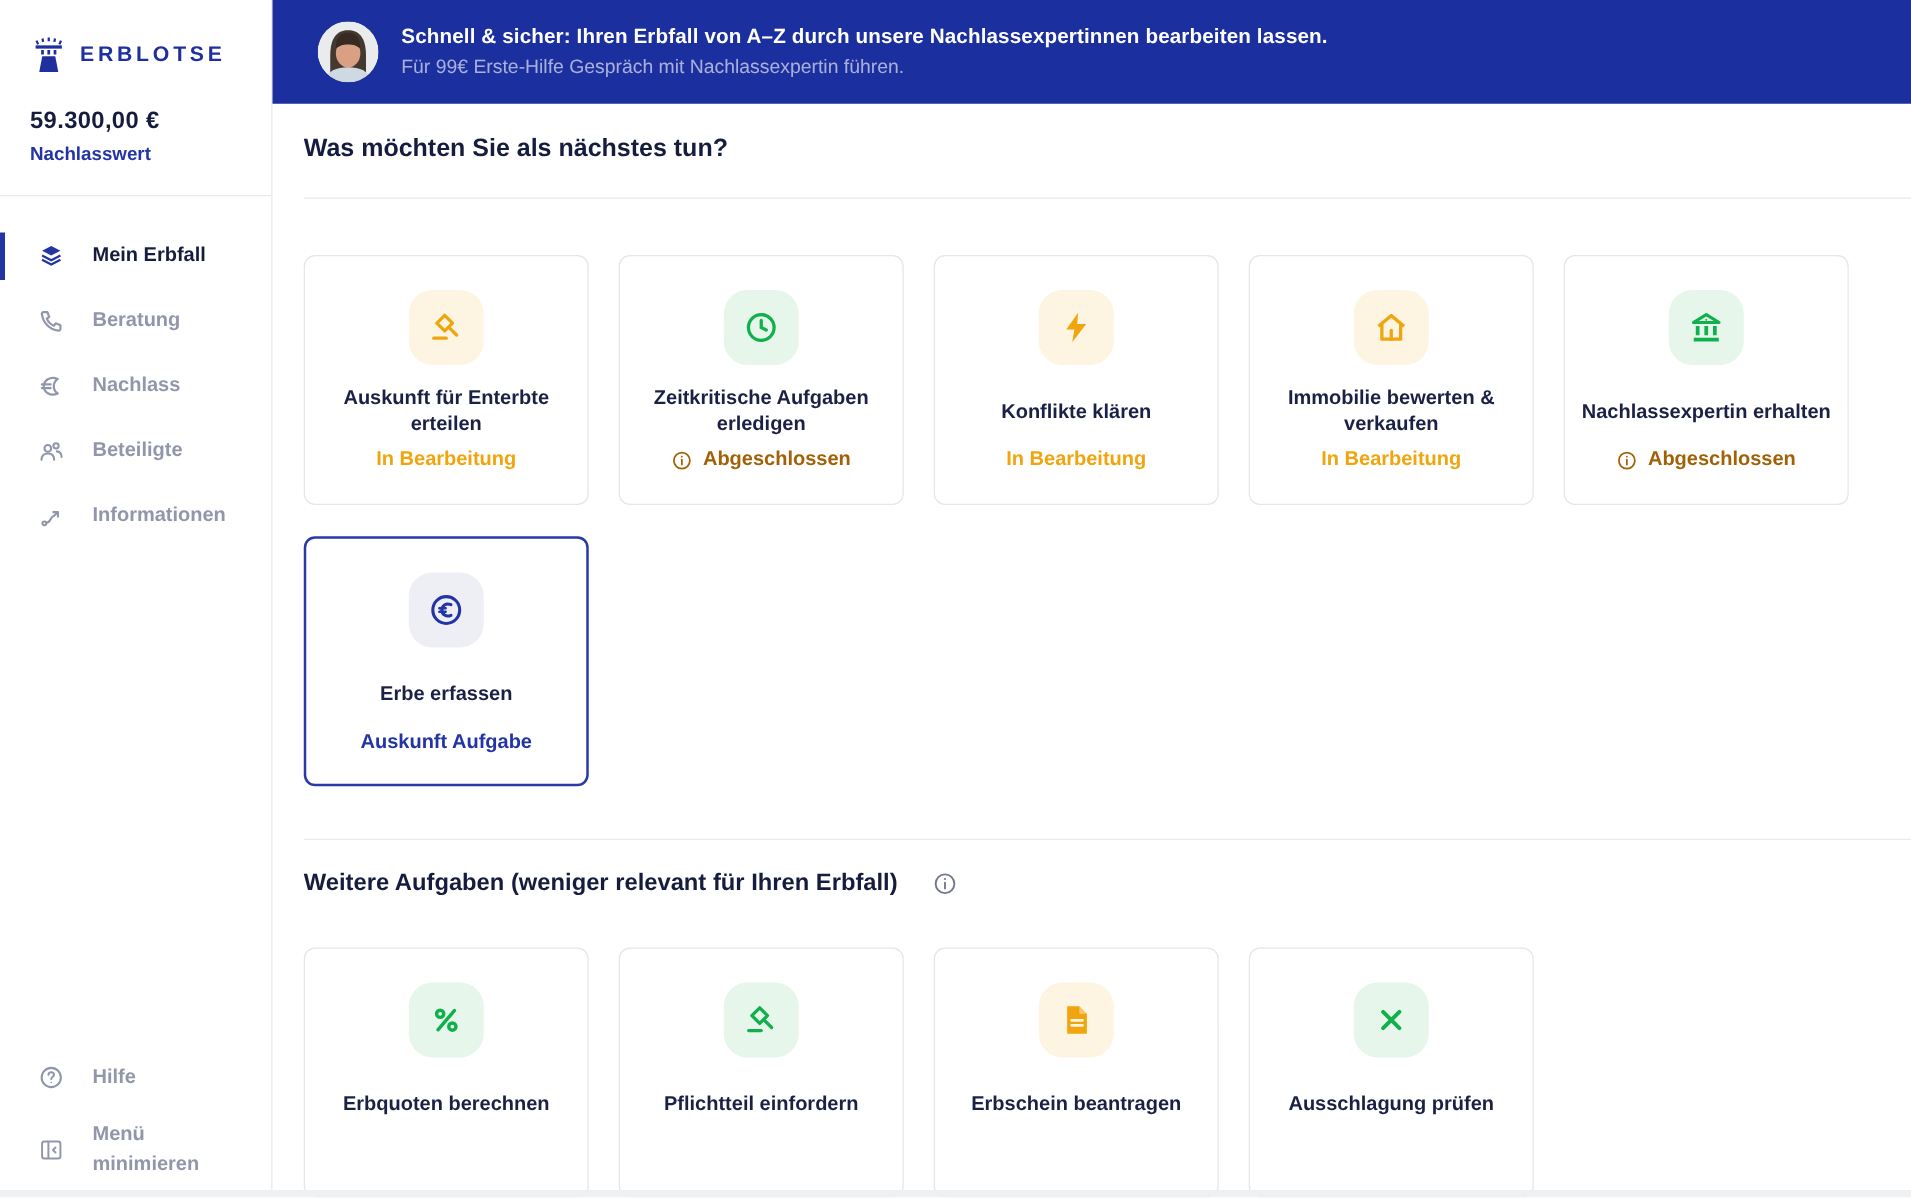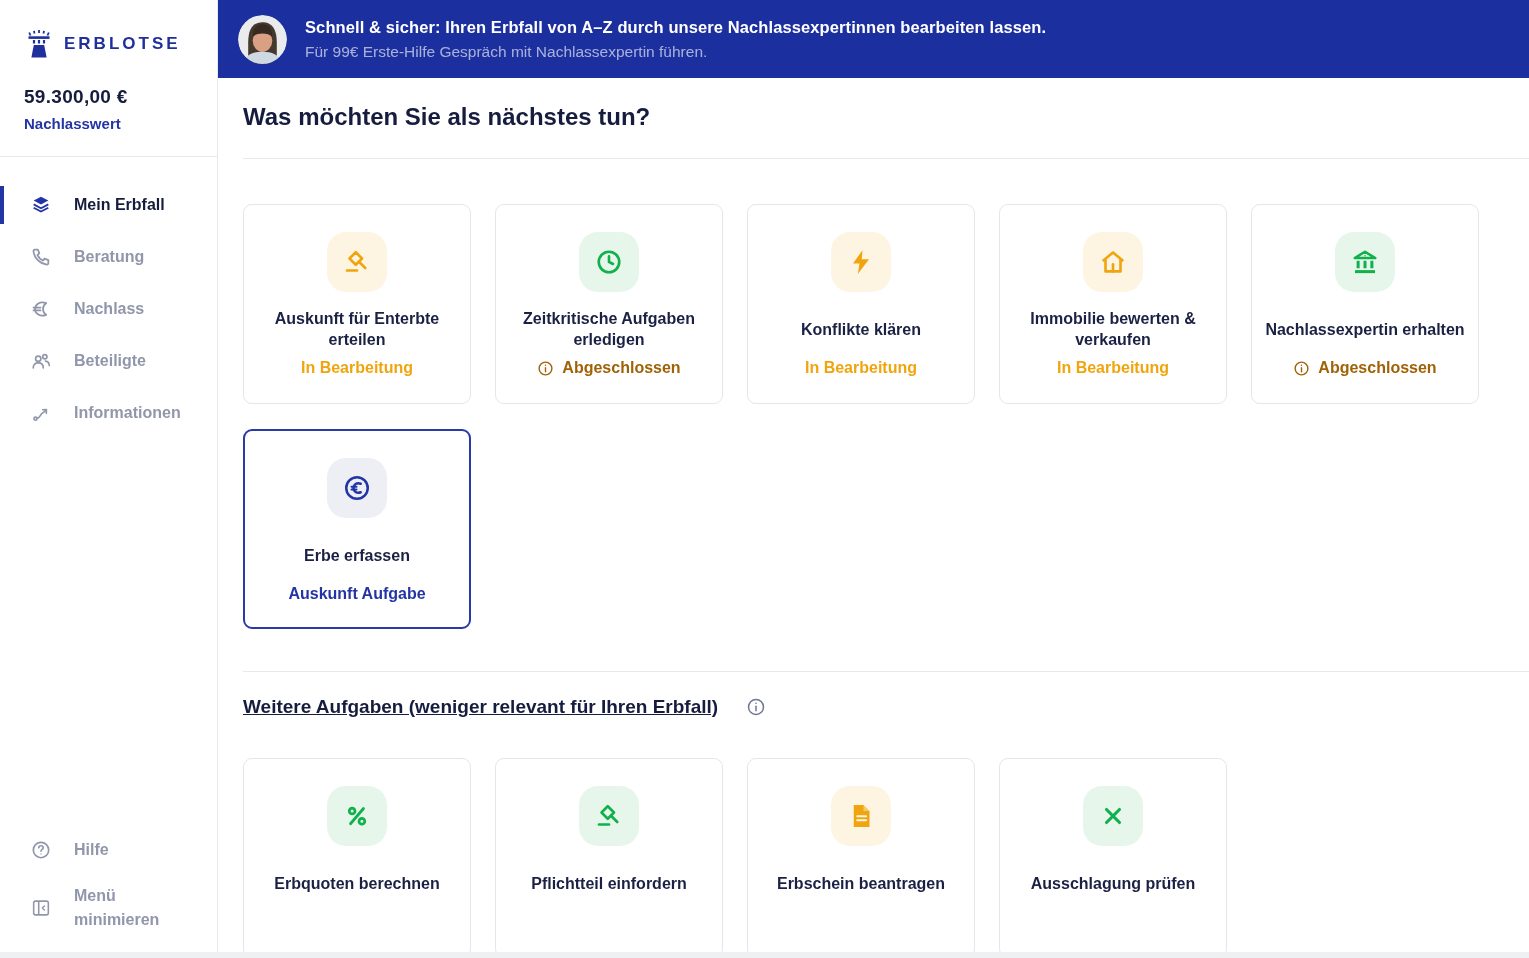--- a/index.html
+++ b/index.html
@@ -15,34 +15,34 @@
   .logo-text { font-size:17px; font-weight:800; letter-spacing:3px; color:#1f2f9e; }
   .estate-value { margin:26px 0 0 24px; font-size:19px; font-weight:700; color:#161c3d; letter-spacing:.3px; }
   .estate-label { margin:7px 0 0 24px; font-size:15px; font-weight:700; color:#2334a5; }
   .side-divider { margin-top:24px; border-bottom:1px solid #e8e9ee; }
   .nav { margin-top:22px; display:flex; flex-direction:column; }
   .nav-item { position:relative; height:52px; display:flex; align-items:center; gap:22px;
               padding-left:30px; cursor:pointer; color:#9196ab; font-size:16px; font-weight:600; }
   .nav-item svg { width:22px; height:22px; flex:0 0 22px; }
   .nav-item.active { color:#161c3d; font-weight:700; }
   .nav-item.active::before { content:""; position:absolute; left:0; top:7px; bottom:7px; width:4px; background:#2334a5; }
-  .side-footer { margin-top:auto; padding-bottom:18px; display:flex; flex-direction:column; }
+  .side-footer { margin-top:auto; padding-bottom:6px; display:flex; flex-direction:column; }
   .side-footer .nav-item { height:52px; }
   .nav-label-2l { line-height:24px; }
 
   
   .main { flex:1; display:flex; flex-direction:column; min-width:0; }
-  .banner { height:93px; background:#1b2f9e; display:flex; align-items:center; padding-left:20px; cursor:pointer; }
+  .banner { height:93px; background:#1b2f9e; display:flex; align-items:center; padding-left:36px; cursor:pointer; }
   .banner-avatar { width:49px; height:49px; border-radius:50%; overflow:hidden; flex:0 0 49px; }
   .banner-text { margin-left:18px; }
   .banner-line1 { color:#fff; font-size:16.5px; font-weight:700; letter-spacing:.1px; }
   .banner-line2 { margin-top:6px; color:rgba(255,255,255,.62); font-size:15.5px; font-weight:500; }
 
   .content { padding-left:25px; flex:1; }
-  .h1 { margin-top:25px; font-size:24px; font-weight:800; color:#161c3d; }
+  .h1 { margin-top:25px; font-size:20px; font-weight:800; color:#161c3d; }
   .rule { margin-top:27px; border-bottom:1px solid #e8e9ee; margin-right:0; }
 
   .grid5 { margin-top:45px; display:grid; grid-template-columns:repeat(5,228px); gap:24px; }
   .grid4 { margin-top:40px; display:grid; grid-template-columns:repeat(4,228px); gap:24px; }
 
   .card { width:228px; height:200px; background:#fff; border:1px solid #e4e6eb; border-radius:9px;
           display:flex; flex-direction:column; align-items:center; padding:27px 12px 0; cursor:pointer; }
   .card.selected { border:2px solid #2a3aa5; }
   .iconbox { width:60px; height:60px; border-radius:19px; display:flex; align-items:center; justify-content:center; }
   .iconbox svg { width:30px; height:30px; }
@@ -50,21 +50,21 @@
   .bg-green { background:#e6f6eb; color:#10b04c; }
   .bg-blue  { background:#edeff5; color:#2334a5; }
   .card-title { margin-top:16px; min-height:42px; display:flex; align-items:center; justify-content:center;
                 text-align:center; font-size:16px; font-weight:700; color:#1b2144; line-height:21px; }
   .status { margin-top:9px; font-size:16px; font-weight:600; display:flex; align-items:center; gap:8px; }
   .st-amber { color:#f0a50e; }
   .st-green { color:#a16207; }
   .st-blue  { color:#2334a5; }
   .status svg { width:17px; height:17px; }
 
-  .h2-row { margin-top:24px; display:flex; align-items:center; gap:28px;text-decoration:underline; }
+  .h2-row { margin-top:24px; display:flex; align-items:center; gap:28px; }
   .h2 { font-size:19px; font-weight:800; color:#161c3d; }
   .info-gray { width:20px; height:20px; color:#70768f; cursor:pointer; }
 
   .bottom-strip { position:absolute; left:0; right:0; bottom:0; height:6px; background:#eef0f2; }
 </style>
 </head>
 <body>
 
 <div class="app">
 

